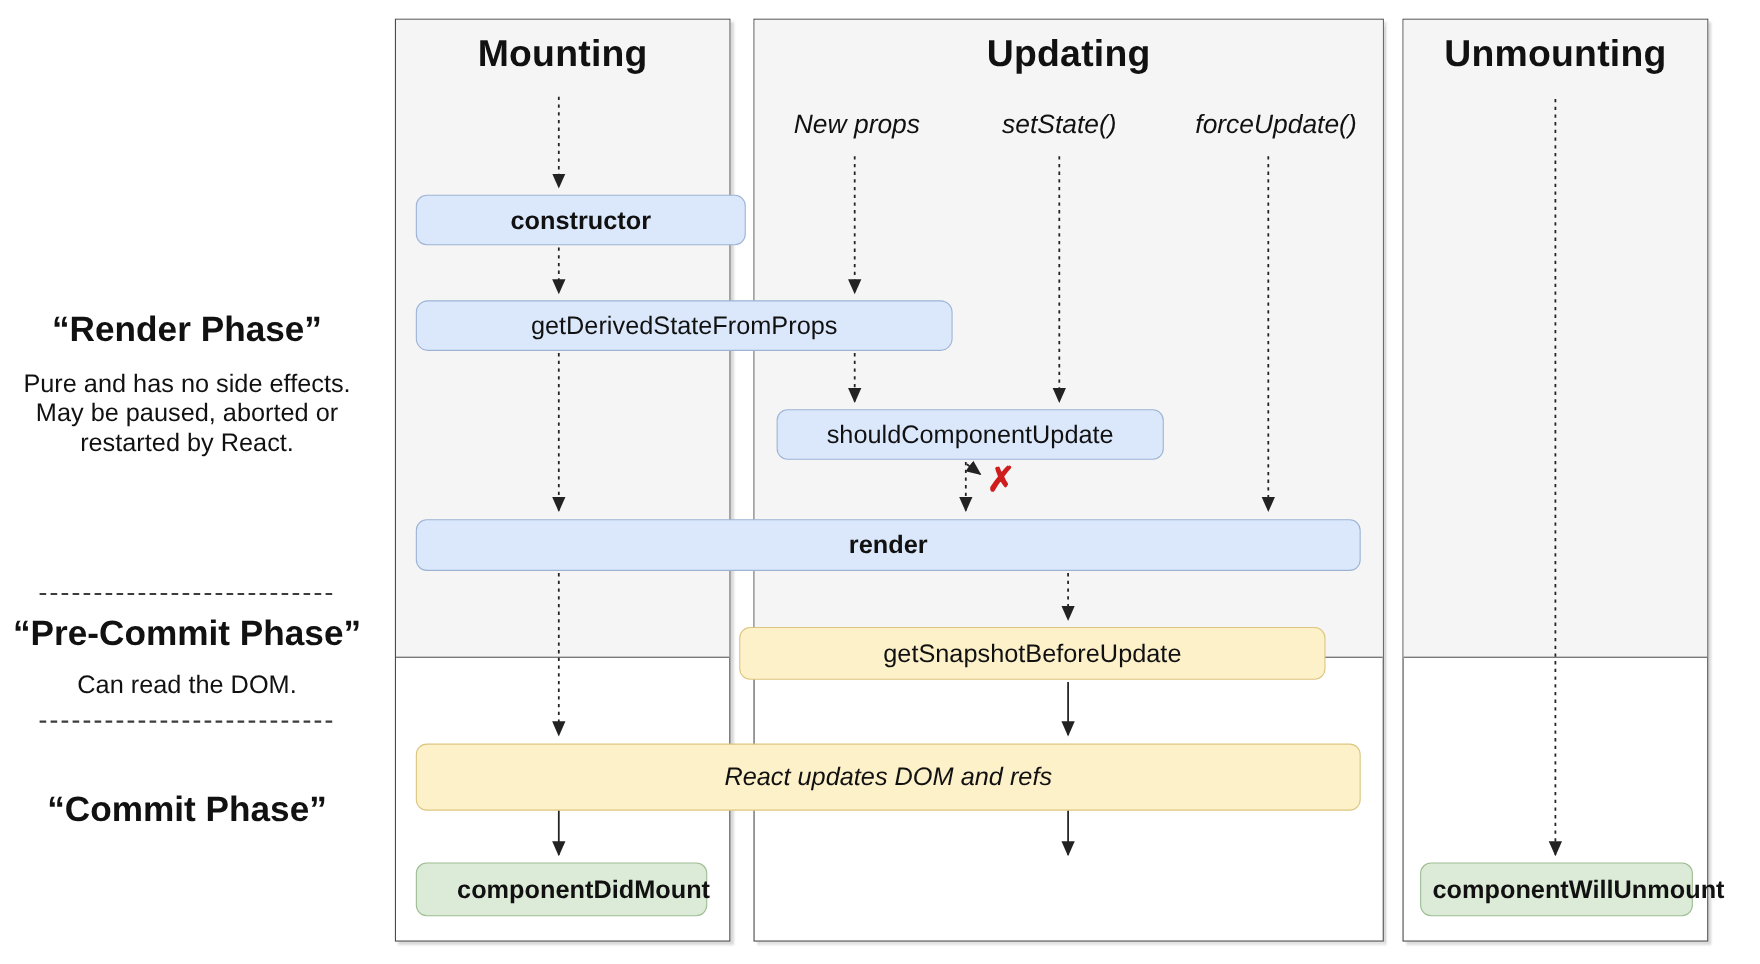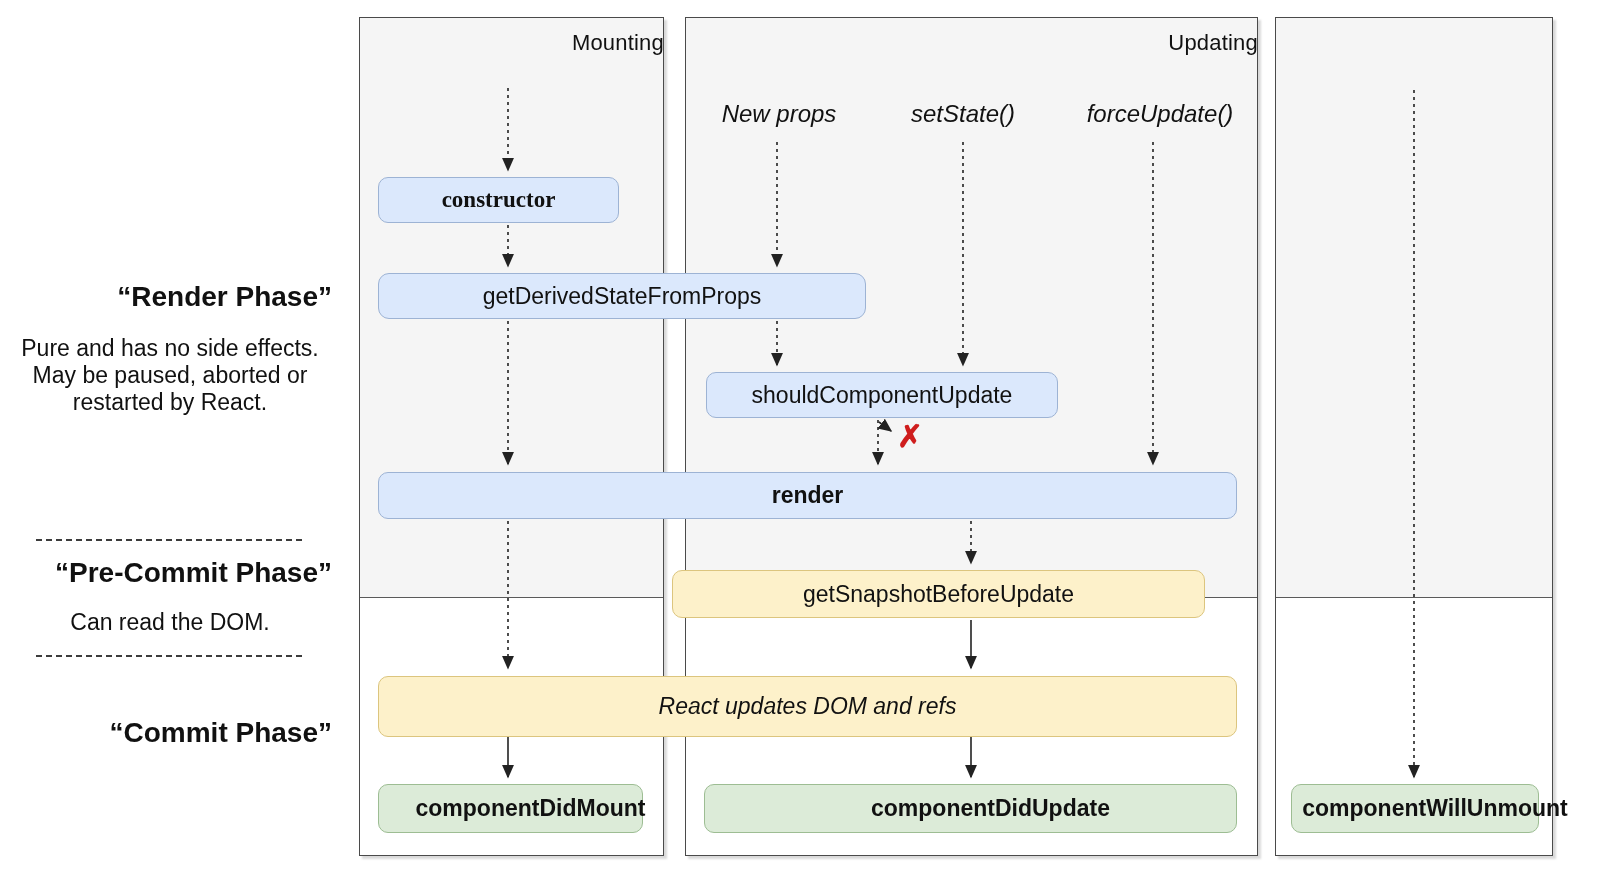--- a/index.html
+++ b/index.html
@@ -19,43 +19,43 @@
     position:absolute; top:17px; height:839px; background:#fff;
     border:1px solid var(--column-border);
     box-shadow:3px 3px 2px rgba(0,0,0,0.15);
     box-sizing:border-box;
   }
   .column .shade{
     position:absolute; left:0; right:0; top:0; height:579px;
     background:var(--column-bg-top); border-bottom:1px solid #5a5a5a;
   }
   .col-header{
-    position:absolute; top:30px; font-size:22px; font-weight:400;
-    text-align:right; letter-spacing:0.2px;
+    position:absolute; top:30px; font-size:34px; font-weight:700;
+    text-align:center; letter-spacing:0.2px;
   }
   
   .lbox{
     position:absolute; box-sizing:border-box; border-radius:10px;
     display:flex; align-items:center; justify-content:center;
     font-size:23px; border:1px solid #000;
   }
   .lbox.blue  {background:var(--box-blue-fill);  border-color:var(--box-blue-border);}
   .lbox.yellow{background:var(--box-yellow-fill);border-color:var(--box-yellow-border);}
   .lbox.green {background:var(--box-green-fill); border-color:var(--box-green-border);padding-left:40px;}
   .lbox.bold  {font-weight:700;}
   .lbox.italic{font-style:italic;}
   
   .trigger{
     position:absolute; top:100px; transform:translateX(-50%);
     font-size:24px; font-style:italic; white-space:nowrap;
   }
   
   .phase-title{
-    position:absolute; left:8px; width:324px; text-align:right;
-    font-size:28px; font-weight:700;
+    position:absolute; left:8px; width:324px; text-align:center;
+    font-size:32px; font-weight:700;
   }
   .phase-desc{
     position:absolute; left:8px; width:324px; text-align:center;
     font-size:23px; line-height:27px; white-space:pre-line;
   }
   .phase-divider{
     position:absolute; left:36px; width:266px; height:0;
     border-top:2px dashed #3c3c3c;
   }
   
@@ -78,20 +78,21 @@
   </div>
   <div class="column" style="left:685px;width:573px;">
     <div class="shade"></div>
   </div>
   <div class="column" style="left:1275px;width:278px;">
     <div class="shade"></div>
   </div>
 
   <div class="col-header" style="left:359px;width:305px;">Mounting</div>
   <div class="col-header" style="left:685px;width:573px;">Updating</div>
+  <div class="col-header" style="left:1275px;width:278px;">Unmounting</div>
 
   <div class="trigger" style="left:779px;">New props</div>
   <div class="trigger" style="left:963px;">setState()</div>
   <div class="trigger" style="left:1160px;">forceUpdate()</div>
 
   <svg id="arrows" width="1600" height="876">
     <defs>
       <marker id="ah" viewBox="0 0 10 10" refX="8.5" refY="5" markerWidth="9" markerHeight="9" orient="auto">
         <path d="M0,0.8 L9.5,5 L0,9.2 z" fill="#222"></path>
       </marker>
@@ -114,28 +115,27 @@
       <line x1="971" y1="620" x2="971" y2="668" marker-end="url(#ah)"></line>
       <line x1="971" y1="729" x2="971" y2="777" marker-end="url(#ah)"></line>
     </g>
     <g stroke="#222" stroke-width="1.6" fill="none">
       <line x1="1414" y1="90" x2="1414" y2="777" stroke-dasharray="3 4" marker-end="url(#ah)"></line>
     </g>
   </svg>
 
   <div class="reject-x">✗</div>
 
-  <div class="lbox blue bold" style="left:378px;top:177px;width:241px;height:46px;font-family:Liberation Serif, serif;">constructor</div>
+  <div class="lbox blue bold" style="left:378px;top:177px;width:300px;height:46px;">constructor</div>
   <div class="lbox blue" style="left:378px;top:273px;width:488px;height:46px;border-radius:11px;">getDerivedStateFromProps</div>
   <div class="lbox blue" style="left:706px;top:372px;width:352px;height:46px;">shouldComponentUpdate</div>
   <div class="lbox blue bold" style="left:378px;top:472px;width:859px;height:47px;">render</div>
   <div class="lbox yellow" style="left:672px;top:570px;width:533px;height:48px;">getSnapshotBeforeUpdate</div>
   <div class="lbox yellow italic" style="left:378px;top:676px;width:859px;height:61px;">React updates DOM and refs</div>
   <div class="lbox green bold" style="left:378px;top:784px;width:265px;height:49px;">componentDidMount</div>
-  <div class="lbox green bold" style="left:704px;top:784px;width:533px;height:49px;">componentDidUpdate</div>
   <div class="lbox green bold" style="left:1291px;top:784px;width:248px;height:49px;">componentWillUnmount</div>
 
   <div class="phase-title" style="top:281px;">“Render Phase”</div>
   <div class="phase-desc" style="top:335px;">Pure and has no side effects.
 May be paused, aborted or
 restarted by React.</div>
 
   <div class="phase-divider" style="top:539px;"></div>
 
   <div class="phase-title" style="top:557px;">“Pre-Commit Phase”</div>

